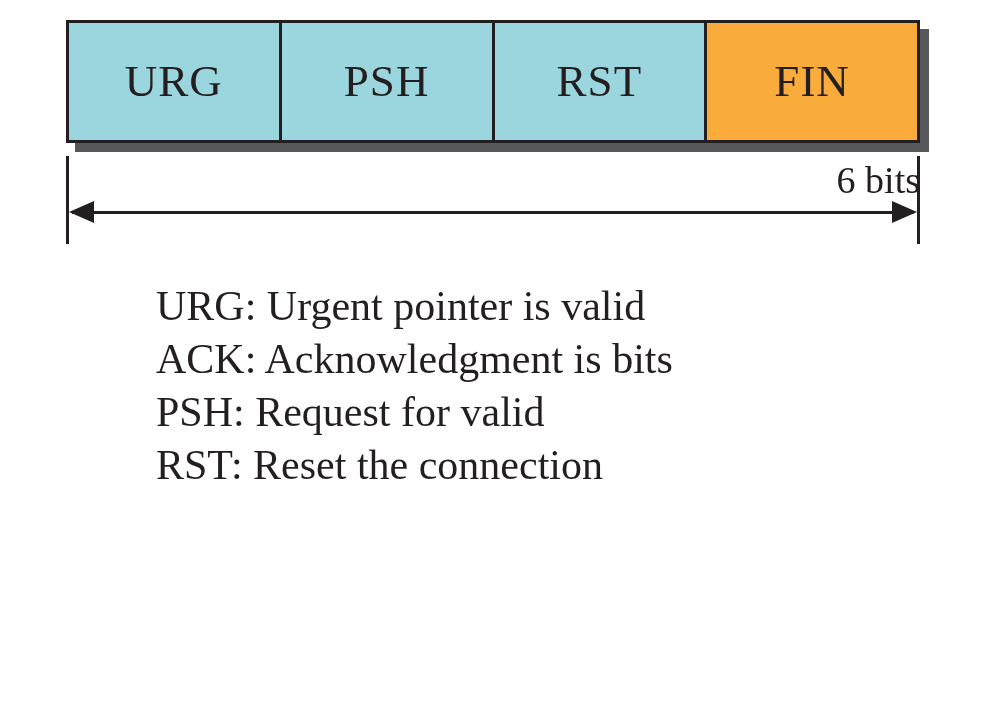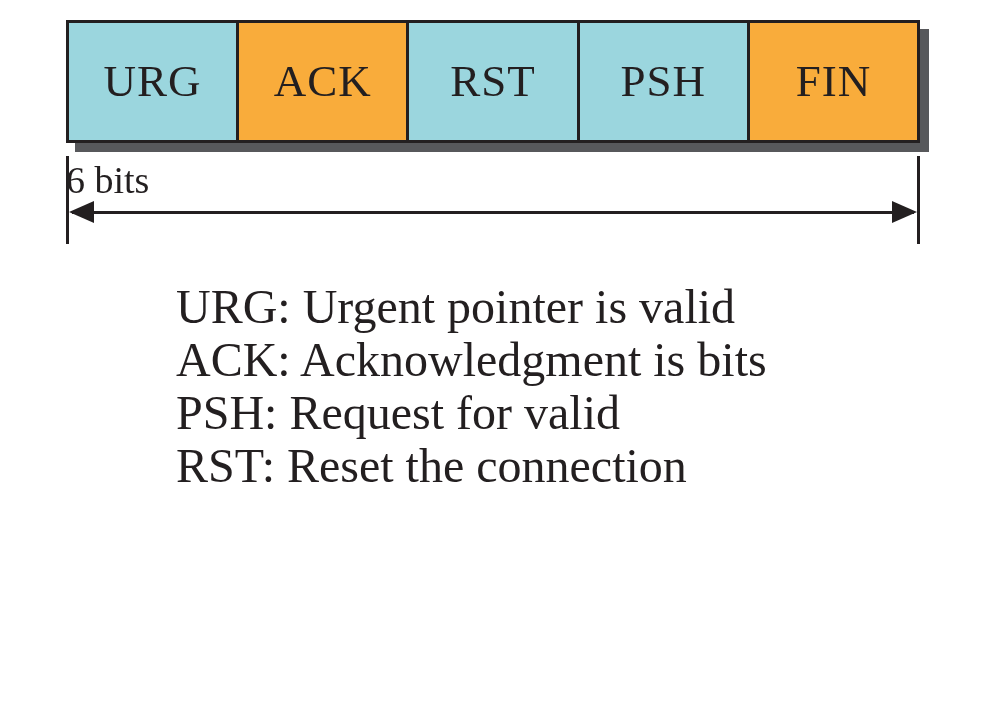--- a/index.html
+++ b/index.html
@@ -74,57 +74,53 @@
     border-top: 11px solid transparent;
     border-bottom: 11px solid transparent;
   }
   .dim-arrowhead.left  { left: 69px;  border-right: 25px solid var(--ink); }
   .dim-arrowhead.right { left: 892px; border-left: 25px solid var(--ink); }
   .dim-label {
     position: absolute;
     left: 66px;
     top: 160px;
     width: 854px;
-    text-align: left;
+    text-align: right;
     font-size: 38px;
     line-height: 1.1;
     color: var(--ink);
   }
 
   
   .legend {
     position: absolute;
     left: 156px;
     top: 280px;
   }
   .legend-line {
-    font-size: 48px;
+    font-size: 42px;
     line-height: 53px;
     white-space: nowrap;
     color: var(--ink);
-    margin-left: 20px;
   }
 </style>
 </head>
 <body>
 
 <div class="canvas">
 
   <div class="flags-box">
     <div class="flag-cell" data-color="blue">
       <span class="flag-label">URG</span>
     </div>
-    <div class="flag-cell" data-color="orange">
-      <span class="flag-label">ACK</span>
+    <div class="flag-cell" data-color="blue">
+      <span class="flag-label">PSH</span>
     </div>
     <div class="flag-cell" data-color="blue">
       <span class="flag-label">RST</span>
-    </div>
-    <div class="flag-cell" data-color="blue">
-      <span class="flag-label">PSH</span>
     </div>
     <div class="flag-cell" data-color="orange">
       <span class="flag-label">FIN</span>
     </div>
   </div>
 
   <div class="dim-label">6 bits</div>
   <div class="dim-tick left"></div>
   <div class="dim-tick right"></div>
   <div class="dim-line"></div>

